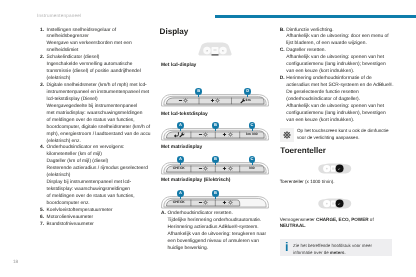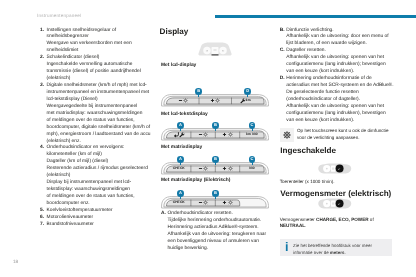--- a/index.html
+++ b/index.html
@@ -259,37 +259,36 @@
         <circle r="10.8" fill="none" stroke="#111" stroke-width="3.6"></circle>
         <circle r="4.4" fill="#111"></circle>
       </svg>
     </span>
     <span class="tiptext">
       <span class="ln">Op het touchscreen kunt u ook de dimfunctie</span>
       <span class="ln">voor de verlichting aanpassen.</span>
     </span>
   </div>
 
-  <h2 class="sec" style="position:absolute;left:280.3px;top:145.7px;">Ingeschakelde</h2>
+  <h2 class="sec" style="position:absolute;left:280.3px;top:145.7px;">Toerenteller</h2>
 
   <div style="position:absolute;left:316.1px;top:162.0px;">
     <svg width="37.5" height="13.2" viewBox="0 0 132 44">
       <path d="M8 22 C8 14 14 9 22 8 C34 6 44 4 52 4 L80 4 C88 4 98 6 110 8 C118 9 124 14 124 22 C124 31 116 39 104 39 L28 39 C16 39 8 31 8 22 Z" fill="#dfdfdf"></path>
       <circle cx="38" cy="22" r="13" fill="#ffffff"></circle>
       <circle cx="38" cy="22" r="3.2" fill="#dcdcdc"></circle>
       <rect x="53" y="11" width="15" height="22" rx="2" fill="#ffffff"></rect>
       <rect x="56.5" y="18" width="8" height="8" fill="#e5e5e5"></rect>
       <circle cx="83" cy="22" r="14" fill="#111111"></circle>
       <path d="M78 23.8 l8.5 -2.2 l-7.6 4.2 Z" fill="#f2f2f2"></path>
     </svg>
   </div>
 
   <div class="cap" style="position:absolute;left:279.7px;top:179.2px;width:128px;">Toerenteller (x 1000 t/min).</div>
 
-  <h2 class="sec" style="position:absolute;left:280.3px;top:188.9px;">Vermogensmeter (elektrisch)</h2>
 
   <div style="position:absolute;left:316.1px;top:197.0px;">
     <svg width="37.5" height="13.2" viewBox="0 0 132 44">
       <path d="M8 22 C8 14 14 9 22 8 C34 6 44 4 52 4 L80 4 C88 4 98 6 110 8 C118 9 124 14 124 22 C124 31 116 39 104 39 L28 39 C16 39 8 31 8 22 Z" fill="#dfdfdf"></path>
       <circle cx="38" cy="22" r="13" fill="#ffffff"></circle>
       <circle cx="38" cy="22" r="3.2" fill="#dcdcdc"></circle>
       <rect x="53" y="11" width="15" height="22" rx="2" fill="#ffffff"></rect>
       <rect x="56.5" y="18" width="8" height="8" fill="#e5e5e5"></rect>
       <circle cx="83" cy="22" r="14" fill="#111111"></circle>
       <path d="M78 23.8 l8.5 -2.2 l-7.6 4.2 Z" fill="#f2f2f2"></path>

